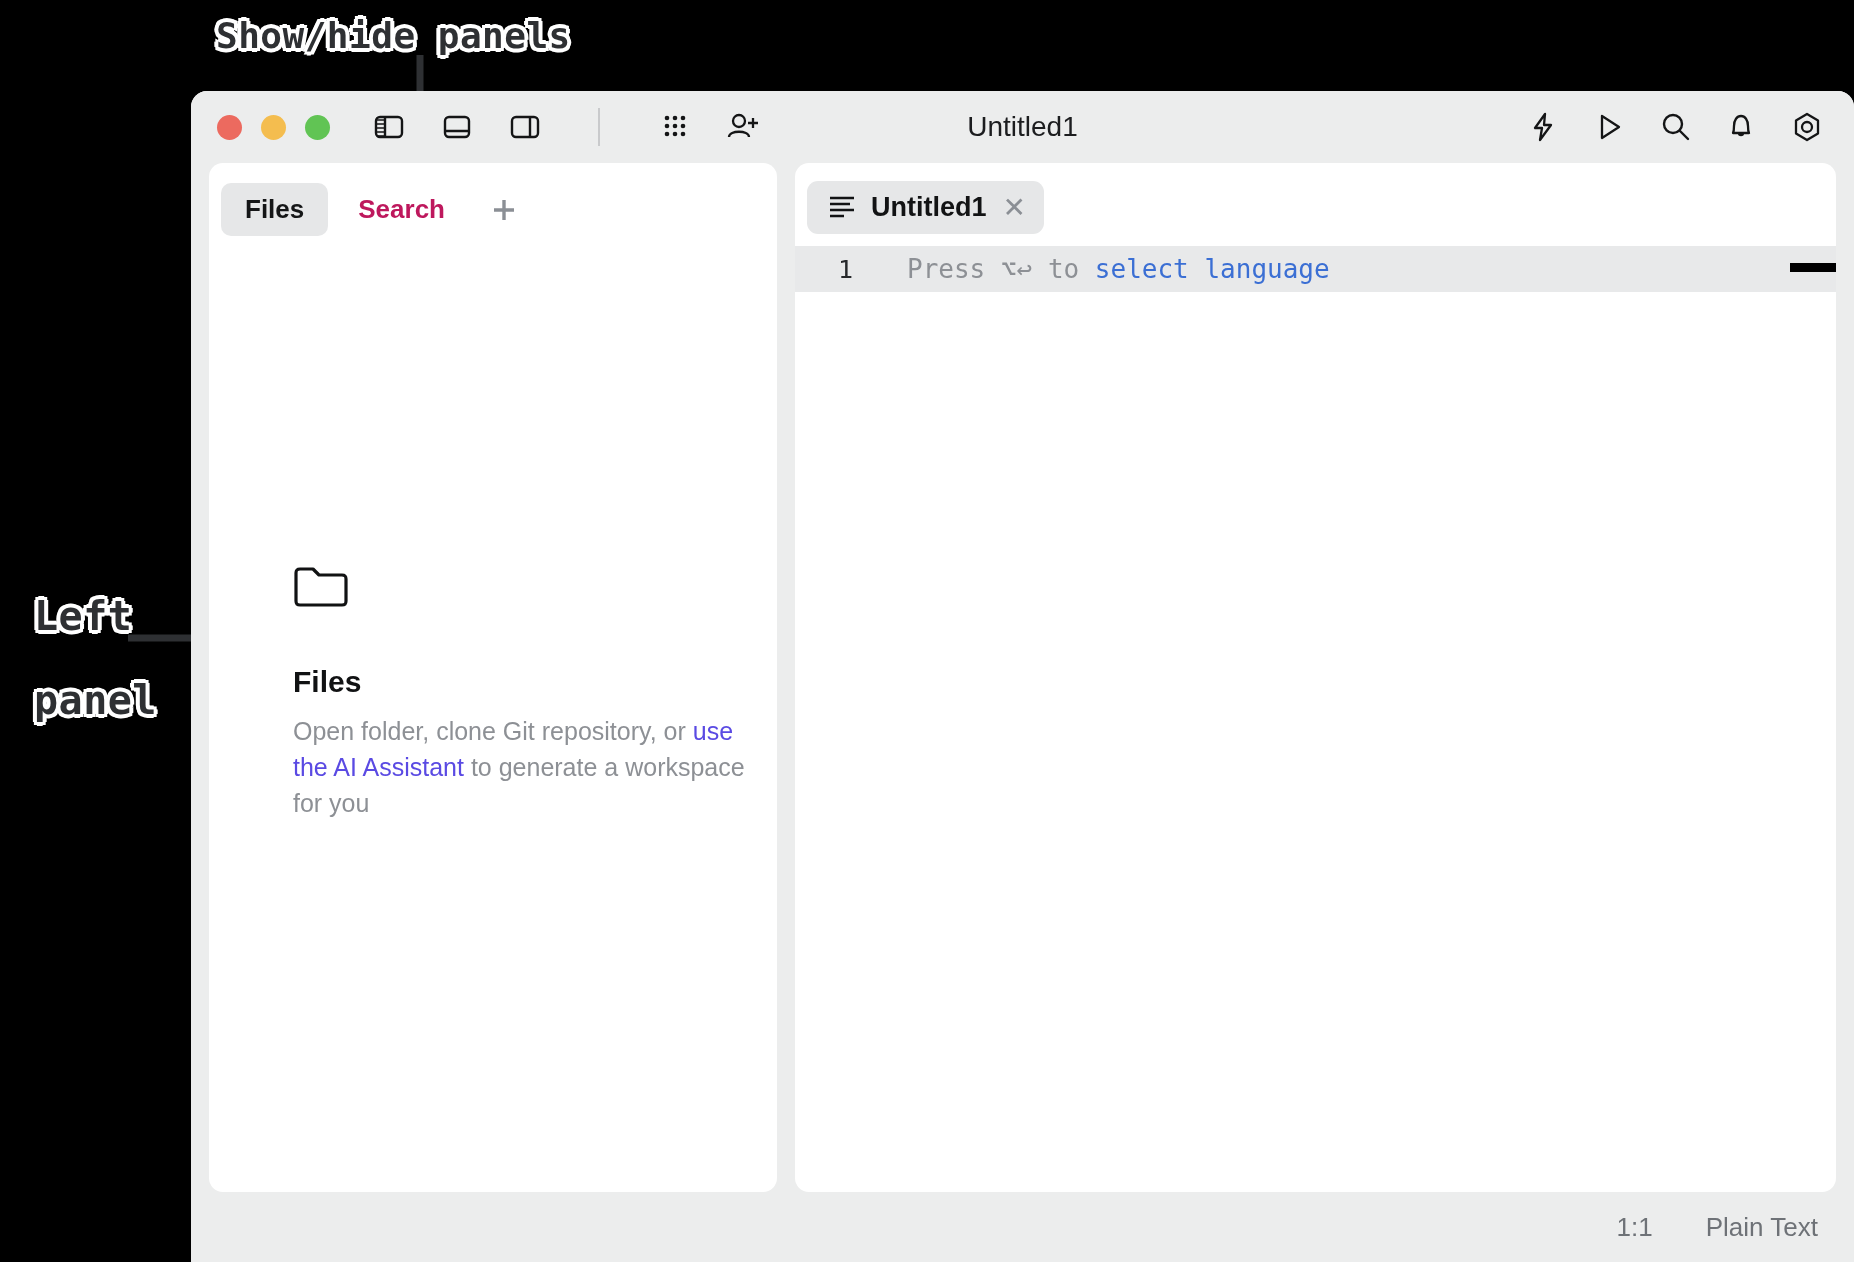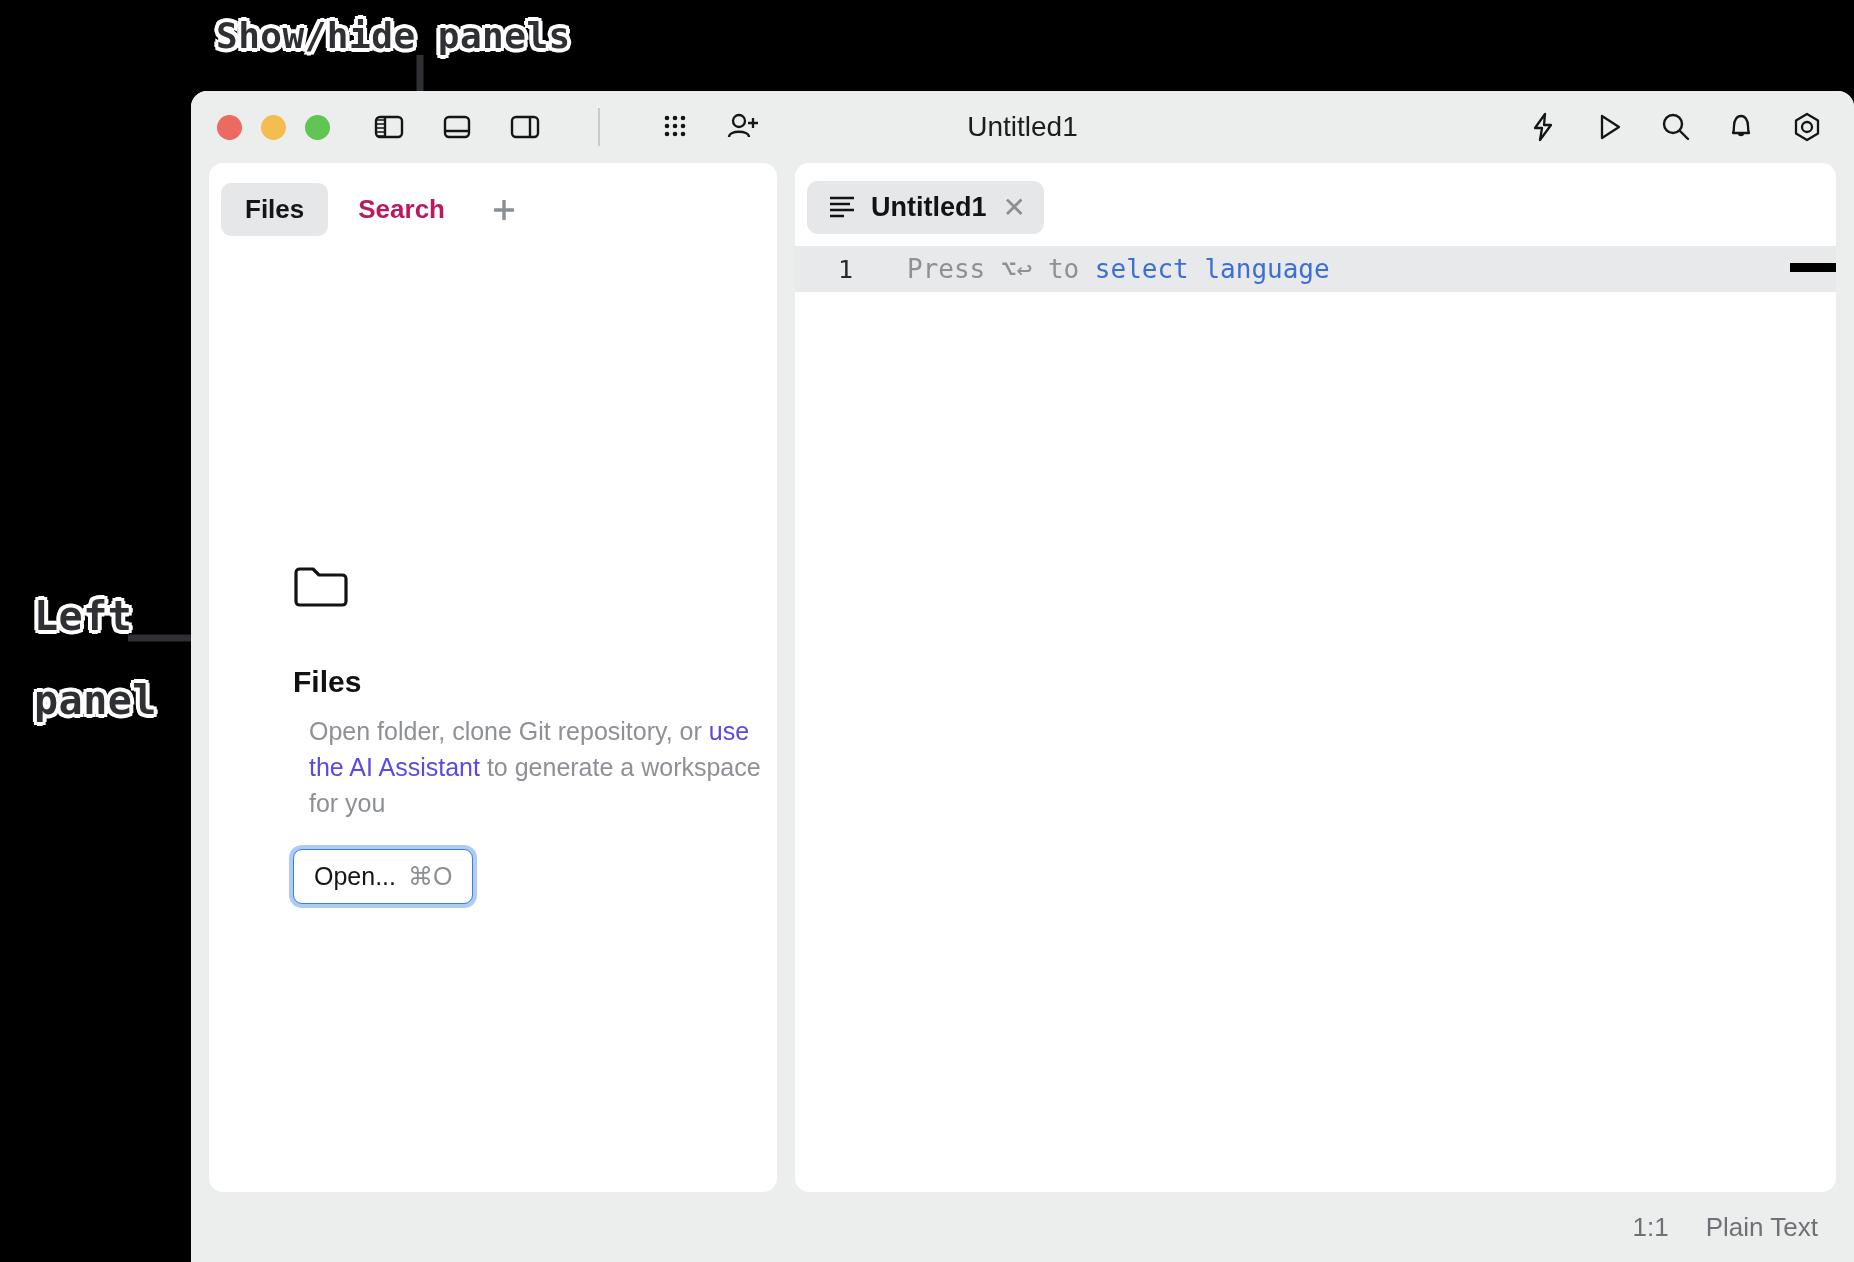--- a/index.html
+++ b/index.html
@@ -182,21 +182,20 @@
     font-size: 30px;
     font-weight: bold;
     color: #111213;
     margin-bottom: 14px;
   }
   #empty-desc {
     font-size: 25px;
     line-height: 36px;
     color: #8d9095;
     margin-bottom: 28px;
-    margin-left: 16px;
   }
   #empty-desc a {
     color: #5a4ae3;
     text-decoration: none;
     cursor: pointer;
   }
   #empty-buttons { display: flex; gap: 18px; }
   .btn {
     font-size: 25px;
     color: #141516;
@@ -282,21 +281,21 @@
 
   
   #statusbar {
     position: absolute;
     left: 0; right: 0; bottom: 0;
     height: 70px;
     display: flex;
     align-items: center;
     justify-content: flex-end;
     padding-right: 36px;
-    gap: 37px;
+    gap: 53px;
     background: #eceded;
     box-sizing: border-box;
   }
   .status-item {
     font-size: 26px;
     color: #6e7277;
     cursor: pointer;
     white-space: nowrap;
   }
 </style>
@@ -429,21 +428,20 @@
 
       <div id="empty-state">
         <div id="empty-folder-icon">
           <svg width="56" height="48" viewBox="0 0 56 48">
             <path d="M3 10 C3 7 4 6 7 6 L20 6 L26 12 L49 12 C52 12 53 13 53 16 L53 38 C53 41 52 42 49 42 L7 42 C4 42 3 41 3 38 Z" fill="none" stroke="#111213" stroke-width="3.2" stroke-linejoin="round"></path>
           </svg>
         </div>
         <div id="empty-title">Files</div>
         <div id="empty-desc"><span>Open folder, clone Git repository, or </span><a>use the AI Assistant</a><span> to generate a workspace for you</span></div>
         <div id="empty-buttons">
-          <button class="btn focused"><span>Open...</span><span class="shortcut">⌘O</span></button>
         </div>
       </div>
     </div>
 
     <div class="panel" id="right-panel">
 
       <div id="editor-tabs">
         <div id="editor-tab">
           <span>
             <svg width="30" height="26" viewBox="0 0 30 26">

